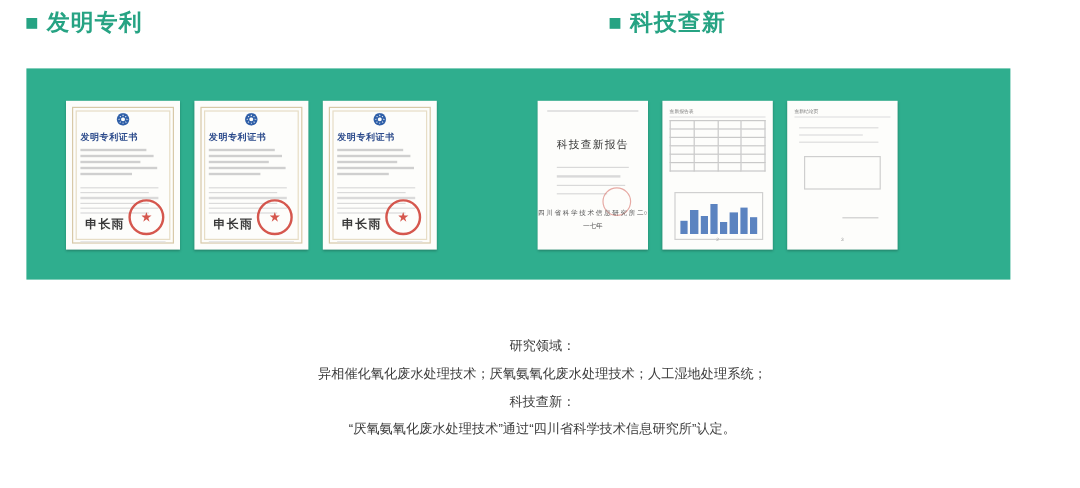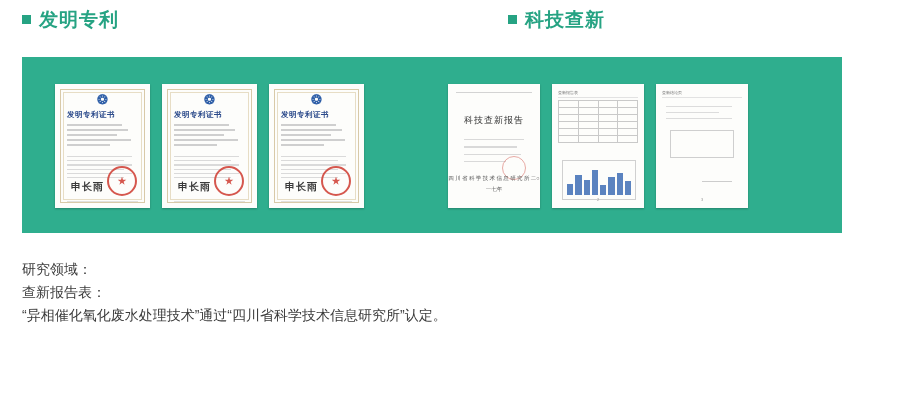--- a/index.html
+++ b/index.html
@@ -308,25 +308,26 @@
     bottom: 6px;
     text-align: center;
     font-size: 4px;
     color: #999;
   }
 
   
   .body-text {
     position: absolute;
     left: 22px;
-    top: 258px;
+    top: 278px;
     width: 860px;
-    font-size: 14px;
+    font-size: 11px;
     line-height: 23px;
     color: #3b3b3b;
+    text-align: center;
   }
   .body-text p { margin: 0; }
 </style>
 </head>
 <body>
 
 <div class="headings">
   <div class="heading heading-1">
     <span class="sq-marker"></span>
     <span class="heading-text">发明专利</span>
@@ -498,15 +499,16 @@
       <div class="form-box"></div>
       <div class="form-sig"></div>
       <div class="form-pagenum">3</div>
     </div>
 
   </div>
 </div>
 
 <div class="body-text">
   <p>研究领域：</p>
-  <p>查新报告表：</p>
-  <p>“异相催化氧化废水处理技术”通过“四川省科学技术信息研究所”认定。</p>
+  <p>异相催化氧化废水处理技术；厌氧氨氧化废水处理技术；人工湿地处理系统；</p>
+  <p>科技查新：</p>
+  <p>“厌氧氨氧化废水处理技术”通过“四川省科学技术信息研究所”认定。</p>
 </div>
 
 </body></html>

